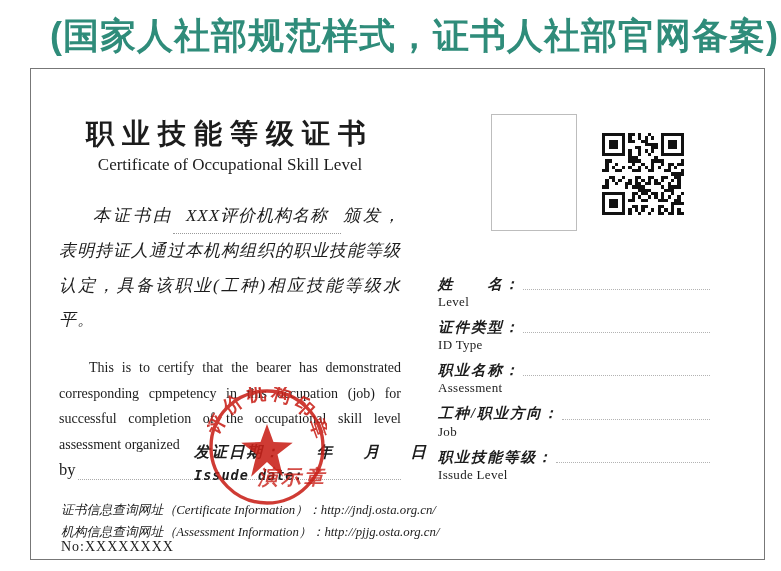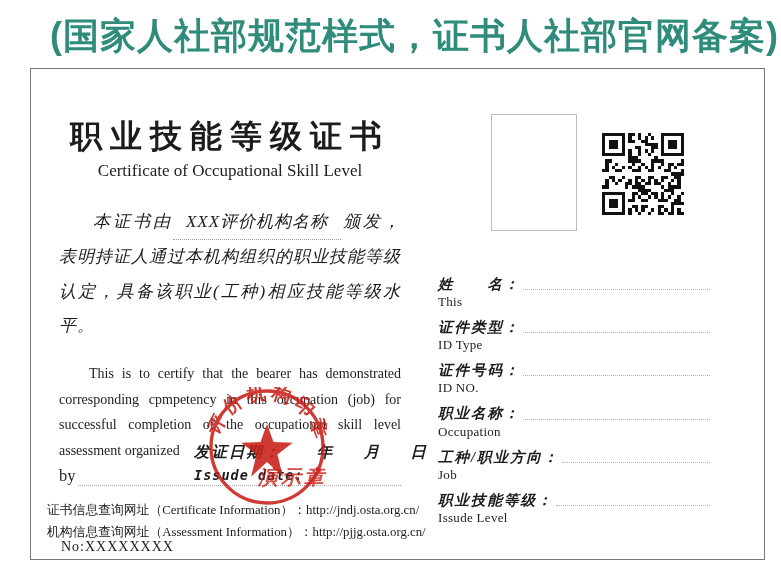--- a/index.html
+++ b/index.html
@@ -14,21 +14,21 @@
 
   
   .cert{
     position:absolute;left:30px;top:68px;width:733px;height:490px;
     background:#fff;border:1px solid #777;overflow:hidden;
   }
 
   
   .left{position:absolute;left:28px;top:0;width:342px;}
   .title-cn{
-    margin:46px 0 2px 0;text-align:center;font-size:32px;font-weight:bold;
+    margin:46px 0 2px 0;text-align:center;font-size:28px;font-weight:bold;
     letter-spacing:8px;font-family:"Liberation Serif",serif;
   }
   .title-en{text-align:center;font-size:17px;margin-top:2px;}
 
   .intro-cn{
     margin:24px 0 0 0;font-size:17px;line-height:2.02;text-align:justify;
     font-style:italic;letter-spacing:1px;text-indent:34px;
   }
   .issuer{
     display:inline-block;min-width:160px;text-align:center;text-indent:0;
@@ -54,21 +54,21 @@
 
   .date-cn{
     position:absolute;left:163px;top:373px;z-index:1;font-size:15.5px;font-weight:bold;
     font-style:italic;white-space:pre;letter-spacing:2px;
   }
   .date-en{
     position:absolute;left:163px;top:398px;z-index:1;
     font-family:"DejaVu Sans Mono",monospace;font-weight:bold;font-size:13.5px;letter-spacing:1px;font-style:italic;
   }
 
-  .footer-links{position:absolute;left:16px;top:430px;font-size:12.8px;line-height:1.72;}
+  .footer-links{position:absolute;left:30px;top:430px;font-size:12.8px;line-height:1.72;font-style:italic;}
   .serial{position:absolute;left:30px;top:470px;font-size:14px;letter-spacing:1px;}
 
   
   .photo{
     position:absolute;left:460px;top:45px;width:84px;height:115px;
     background:#fff;border:1px solid #bdbdbd;
   }
   .qr{position:absolute;left:571px;top:64px;width:82px;height:82px;}
 
   .fields{position:absolute;left:407px;top:206px;width:272px;}
@@ -317,42 +317,35 @@
       <rect x="23" y="24" width="1" height="1" fill="#111"></rect>
       <rect x="24" y="24" width="1" height="1" fill="#111"></rect>
     </svg>
 
   <div class="fields">
     <div class="field">
       <div class="row">
           <span>姓　　名：</span>
           <span class="line"></span>
         </div>
-      <div class="en">This</div>
+      <div class="en">Level</div>
     </div>
     <div class="field">
       <div class="row">
           <span>证件类型：</span>
           <span class="line"></span>
         </div>
       <div class="en">ID Type</div>
     </div>
     <div class="field">
       <div class="row">
-          <span>证件号码：</span>
-          <span class="line"></span>
-        </div>
-      <div class="en">ID NO.</div>
-    </div>
-    <div class="field">
-      <div class="row">
           <span>职业名称：</span>
           <span class="line"></span>
         </div>
-      <div class="en">Occupation</div>
+      <div class="en">Assessment</div>
     </div>
     <div class="field">
       <div class="row">
           <span>工种/职业方向：</span>
           <span class="line"></span>
         </div>
       <div class="en">Job</div>
     </div>
     <div class="field">
       <div class="row">

